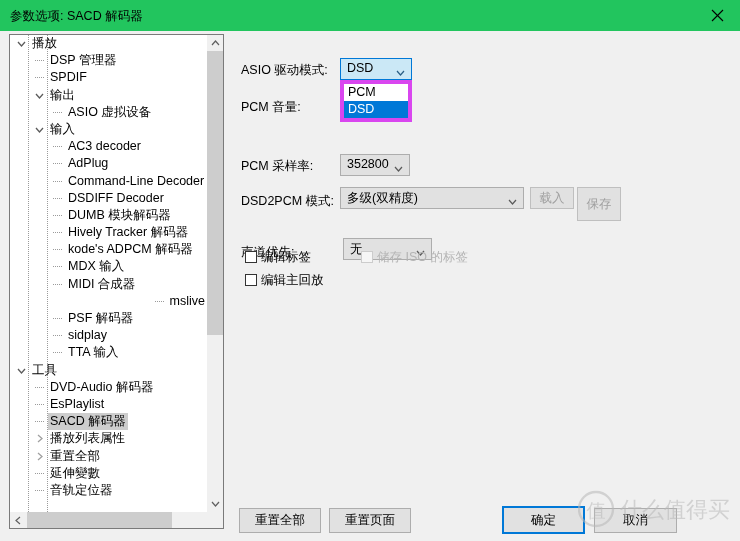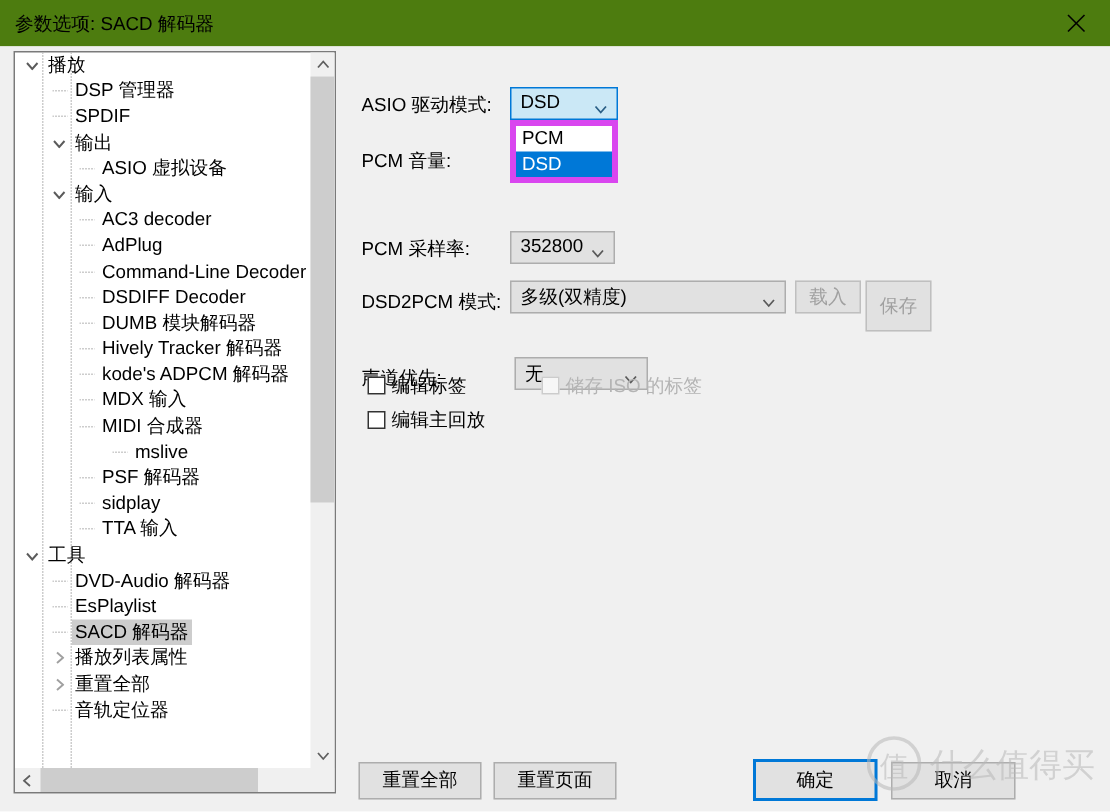--- a/index.html
+++ b/index.html
@@ -20,21 +20,21 @@
     background: #ffffff;
     overflow: hidden;
     box-sizing: border-box;
   }
 
   
   .titlebar {
     position: absolute;
     left: 0; top: 0;
     width: 740px; height: 31px;
-    background: #4d7c0f;
+    background: #22c55e;
     border-bottom: 1px solid #ffffff;
   }
   .title-text {
     position: absolute;
     left: 10px; top: 8px;
     font-size: 12.5px;
     color: #000000;
     white-space: nowrap;
   }
   .close-btn {
@@ -302,36 +302,37 @@
               </svg></span><span class="tree-label">输入</span></div>
           <div class="tree-item" style="padding-left: 42px;"><span style="display: inline-block; width: 14px; vertical-align: top; position: relative; height: 17.2px;"><span style="position:absolute;left:1px;top:8px;width:10px;height:1px;background-image:linear-gradient(to right,#9a9a9a 1px,transparent 1px);background-size:2px 1px;"></span></span><span class="tree-label">AC3 decoder</span></div>
           <div class="tree-item" style="padding-left: 42px;"><span style="display: inline-block; width: 14px; vertical-align: top; position: relative; height: 17.2px;"><span style="position:absolute;left:1px;top:8px;width:10px;height:1px;background-image:linear-gradient(to right,#9a9a9a 1px,transparent 1px);background-size:2px 1px;"></span></span><span class="tree-label">AdPlug</span></div>
           <div class="tree-item" style="padding-left: 42px;"><span style="display: inline-block; width: 14px; vertical-align: top; position: relative; height: 17.2px;"><span style="position:absolute;left:1px;top:8px;width:10px;height:1px;background-image:linear-gradient(to right,#9a9a9a 1px,transparent 1px);background-size:2px 1px;"></span></span><span class="tree-label">Command-Line Decoder Wra</span></div>
           <div class="tree-item" style="padding-left: 42px;"><span style="display: inline-block; width: 14px; vertical-align: top; position: relative; height: 17.2px;"><span style="position:absolute;left:1px;top:8px;width:10px;height:1px;background-image:linear-gradient(to right,#9a9a9a 1px,transparent 1px);background-size:2px 1px;"></span></span><span class="tree-label">DSDIFF Decoder</span></div>
           <div class="tree-item" style="padding-left: 42px;"><span style="display: inline-block; width: 14px; vertical-align: top; position: relative; height: 17.2px;"><span style="position:absolute;left:1px;top:8px;width:10px;height:1px;background-image:linear-gradient(to right,#9a9a9a 1px,transparent 1px);background-size:2px 1px;"></span></span><span class="tree-label">DUMB 模块解码器</span></div>
           <div class="tree-item" style="padding-left: 42px;"><span style="display: inline-block; width: 14px; vertical-align: top; position: relative; height: 17.2px;"><span style="position:absolute;left:1px;top:8px;width:10px;height:1px;background-image:linear-gradient(to right,#9a9a9a 1px,transparent 1px);background-size:2px 1px;"></span></span><span class="tree-label">Hively Tracker 解码器</span></div>
           <div class="tree-item" style="padding-left: 42px;"><span style="display: inline-block; width: 14px; vertical-align: top; position: relative; height: 17.2px;"><span style="position:absolute;left:1px;top:8px;width:10px;height:1px;background-image:linear-gradient(to right,#9a9a9a 1px,transparent 1px);background-size:2px 1px;"></span></span><span class="tree-label">kode's ADPCM 解码器</span></div>
           <div class="tree-item" style="padding-left: 42px;"><span style="display: inline-block; width: 14px; vertical-align: top; position: relative; height: 17.2px;"><span style="position:absolute;left:1px;top:8px;width:10px;height:1px;background-image:linear-gradient(to right,#9a9a9a 1px,transparent 1px);background-size:2px 1px;"></span></span><span class="tree-label">MDX 输入</span></div>
           <div class="tree-item" style="padding-left: 42px;"><span style="display: inline-block; width: 14px; vertical-align: top; position: relative; height: 17.2px;"><span style="position:absolute;left:1px;top:8px;width:10px;height:1px;background-image:linear-gradient(to right,#9a9a9a 1px,transparent 1px);background-size:2px 1px;"></span></span><span class="tree-label">MIDI 合成器</span></div>
-          <div class="tree-item" style="padding-left: 64px;"><span style="display: inline-block; width: 14px; vertical-align: top; position: relative; height: 17.2px;"><span style="position:absolute;left:1px;top:8px;width:10px;height:1px;background-image:linear-gradient(to right,#9a9a9a 1px,transparent 1px);background-size:2px 1px;"></span></span><span class="tree-label">mslive</span></div>
+          <div class="tree-item" style="padding-left: 40px; text-align: right;"><span style="display: inline-block; width: 14px; vertical-align: top; position: relative; height: 17.2px;"><span style="position:absolute;left:1px;top:8px;width:10px;height:1px;background-image:linear-gradient(to right,#9a9a9a 1px,transparent 1px);background-size:2px 1px;"></span></span><span class="tree-label">mslive</span></div>
           <div class="tree-item" style="padding-left: 42px;"><span style="display: inline-block; width: 14px; vertical-align: top; position: relative; height: 17.2px;"><span style="position:absolute;left:1px;top:8px;width:10px;height:1px;background-image:linear-gradient(to right,#9a9a9a 1px,transparent 1px);background-size:2px 1px;"></span></span><span class="tree-label">PSF 解码器</span></div>
           <div class="tree-item" style="padding-left: 42px;"><span style="display: inline-block; width: 14px; vertical-align: top; position: relative; height: 17.2px;"><span style="position:absolute;left:1px;top:8px;width:10px;height:1px;background-image:linear-gradient(to right,#9a9a9a 1px,transparent 1px);background-size:2px 1px;"></span></span><span class="tree-label">sidplay</span></div>
           <div class="tree-item" style="padding-left: 42px;"><span style="display: inline-block; width: 14px; vertical-align: top; position: relative; height: 17.2px;"><span style="position:absolute;left:1px;top:8px;width:10px;height:1px;background-image:linear-gradient(to right,#9a9a9a 1px,transparent 1px);background-size:2px 1px;"></span></span><span class="tree-label">TTA 输入</span></div>
           <div class="tree-item" style="padding-left: 6px;"><span style="display: inline-block; width: 14px; vertical-align: top; position: relative; height: 17.2px;"><svg width="9" height="6" viewBox="0 0 9 6" style="position:absolute;left:1px;top:6px;">
                 <polyline points="1,1 4.5,5 8,1" fill="none" stroke="#5b5b5b" stroke-width="1.3"></polyline>
               </svg></span><span class="tree-label">工具</span></div>
           <div class="tree-item" style="padding-left: 24px;"><span style="display: inline-block; width: 14px; vertical-align: top; position: relative; height: 17.2px;"><span style="position:absolute;left:1px;top:8px;width:10px;height:1px;background-image:linear-gradient(to right,#9a9a9a 1px,transparent 1px);background-size:2px 1px;"></span></span><span class="tree-label">DVD-Audio 解码器</span></div>
           <div class="tree-item" style="padding-left: 24px;"><span style="display: inline-block; width: 14px; vertical-align: top; position: relative; height: 17.2px;"><span style="position:absolute;left:1px;top:8px;width:10px;height:1px;background-image:linear-gradient(to right,#9a9a9a 1px,transparent 1px);background-size:2px 1px;"></span></span><span class="tree-label">EsPlaylist</span></div>
           <div class="tree-item selected" style="padding-left: 24px;"><span style="display: inline-block; width: 14px; vertical-align: top; position: relative; height: 17.2px;"><span style="position:absolute;left:1px;top:8px;width:10px;height:1px;background-image:linear-gradient(to right,#9a9a9a 1px,transparent 1px);background-size:2px 1px;"></span></span><span class="tree-label">SACD 解码器</span></div>
           <div class="tree-item" style="padding-left: 24px;"><span style="display: inline-block; width: 14px; vertical-align: top; position: relative; height: 17.2px;"><svg width="6" height="9" viewBox="0 0 6 9" style="position:absolute;left:3px;top:4px;">
                 <polyline points="1,1 5,4.5 1,8" fill="none" stroke="#a0a0a0" stroke-width="1.3"></polyline>
               </svg></span><span class="tree-label">播放列表属性</span></div>
           <div class="tree-item" style="padding-left: 24px;"><span style="display: inline-block; width: 14px; vertical-align: top; position: relative; height: 17.2px;"><svg width="6" height="9" viewBox="0 0 6 9" style="position:absolute;left:3px;top:4px;">
                 <polyline points="1,1 5,4.5 1,8" fill="none" stroke="#a0a0a0" stroke-width="1.3"></polyline>
               </svg></span><span class="tree-label">重置全部</span></div>
+          <div class="tree-item" style="padding-left: 24px;"><span style="display: inline-block; width: 14px; vertical-align: top; position: relative; height: 17.2px;"><span style="position:absolute;left:1px;top:8px;width:10px;height:1px;background-image:linear-gradient(to right,#9a9a9a 1px,transparent 1px);background-size:2px 1px;"></span></span><span class="tree-label">延伸變數</span></div>
           <div class="tree-item" style="padding-left: 24px;"><span style="display: inline-block; width: 14px; vertical-align: top; position: relative; height: 17.2px;"><span style="position:absolute;left:1px;top:8px;width:10px;height:1px;background-image:linear-gradient(to right,#9a9a9a 1px,transparent 1px);background-size:2px 1px;"></span></span><span class="tree-label">音轨定位器</span></div>
         </div>
 
       <div class="vscroll">
         <div class="vscroll-btn up">
           <svg width="9" height="6" viewBox="0 0 9 6">
               <polyline points="1,5 4.5,1 8,5" fill="none" stroke="#606060" stroke-width="1.2"></polyline>
             </svg>
         </div>
         <div class="vscroll-track">

